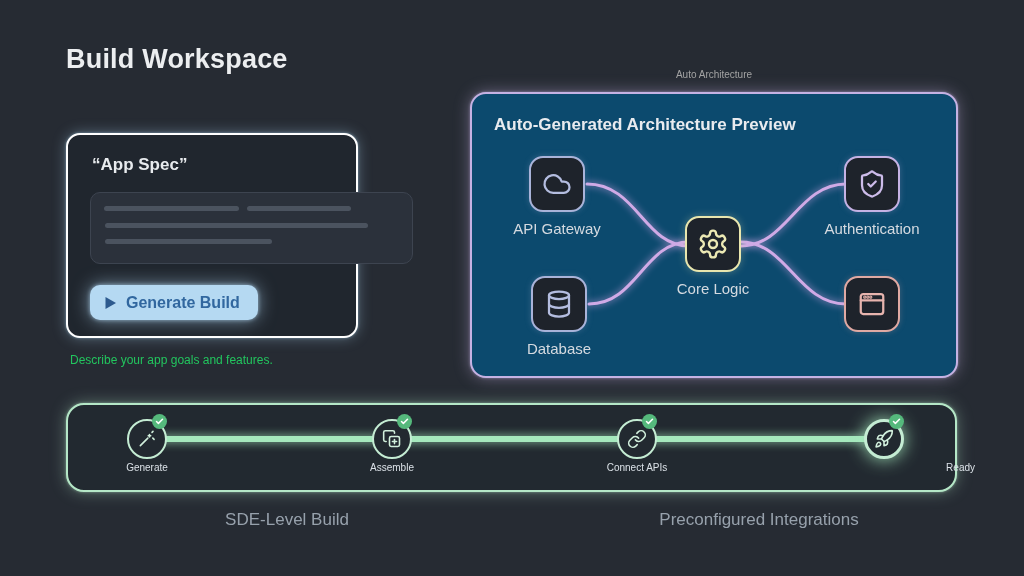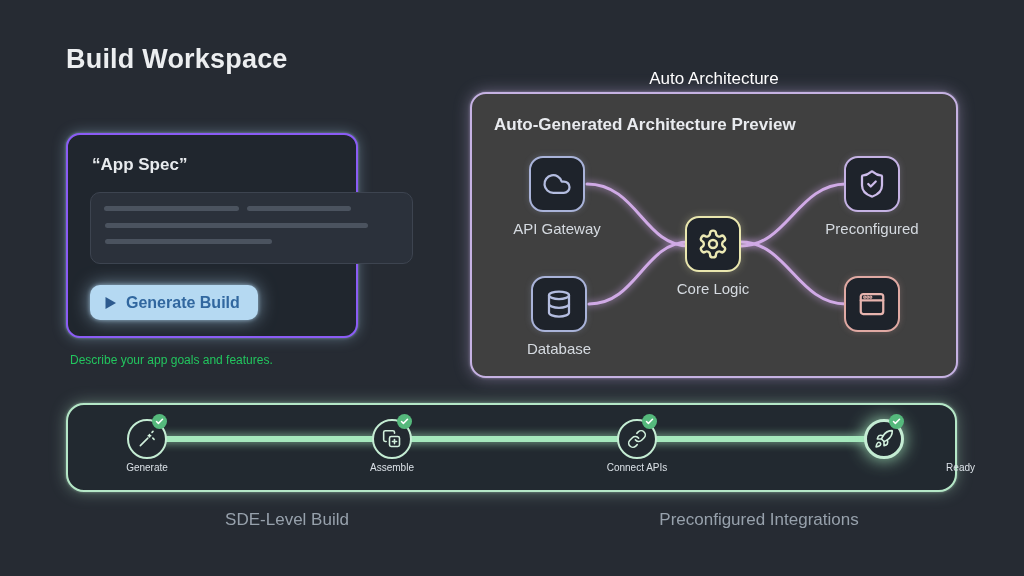--- a/index.html
+++ b/index.html
@@ -15,44 +15,44 @@
 
   
   .page-title {
     left:66px; top:44px;
     font-size:27px; font-weight:600; letter-spacing:.2px; color:#eceef0;
   }
 
   
   .spec-card {
     left:66px; top:133px; width:292px; height:205px;
-    background:#20262e; border:2px solid #8b5cf6; border-radius:14px;
+    background:#20262e; border:2px solid #ffffff; border-radius:14px;
     box-shadow:0 0 14px rgba(170,212,238,.38), 0 0 3px rgba(170,212,238,.5);
   }
   .spec-title { left:24px; top:20px; font-size:17px; font-weight:600; color:#e8ebee; }
   .spec-box {
     left:22px; top:57px; width:323px; height:72px;
     background:#2b313b; border:1px solid #3d4450; border-radius:10px;
   }
   .ph-bar { position:absolute; height:5px; border-radius:3px; background:#4b535f; }
   .gen-btn {
     left:22px; top:150px; height:35px; padding:0 18px 0 14px;
     display:flex; align-items:center; gap:9px;
     background:#b5d9f2; border:none; border-radius:10px; cursor:pointer;
     box-shadow:0 0 18px rgba(176,214,242,.6), 0 0 4px rgba(176,214,242,.7);
     font-family:"Liberation Sans", sans-serif;
   }
   .gen-btn span { font-size:16px; font-weight:600; color:#31679f; }
   .spec-caption { left:70px; top:353px; font-size:12px; color:#22c55e; }
 
   
-  .arch-overline { left:470px; top:69px; width:488px; text-align:center; font-size:17px; color:#ffffff; }
+  .arch-overline { left:470px; top:69px; width:488px; text-align:center; font-size:10px; color:#a3a3a3; }
   .arch-card {
     left:470px; top:92px; width:488px; height:286px;
-    background:#404040; border:2px solid #c6b2e3; border-radius:16px;
+    background:#0c4a6e; border:2px solid #c6b2e3; border-radius:16px;
     box-shadow:0 0 16px rgba(198,178,227,.42), 0 0 3px rgba(198,178,227,.55);
   }
   .arch-title { left:22px; top:21px; font-size:17px; font-weight:600; color:#e9ebef; }
   .arch-svg { left:0; top:0; width:488px; height:286px; pointer-events:none; }
   .edge-glow { fill:none; stroke:#c9a2e2; stroke-width:7; opacity:.38; filter:blur(3px); stroke-linecap:round; }
   .edge { fill:none; stroke:#d0aae6; stroke-width:3; stroke-linecap:round; }
   .node {
     width:56px; height:56px; border-radius:14px; background:#1e232b;
     border:2px solid; display:flex; align-items:center; justify-content:center;
   }
@@ -150,21 +150,21 @@
     </svg>
   </div>
   <div class="abs node-label" style="left:161px;top:186px;">Core Logic</div>
 
   <div class="abs node c-purple" style="left:372px;top:62px;">
     <svg width="30" height="30" viewBox="0 0 24 24" fill="none" stroke="#cdbcea" stroke-width="1.8" stroke-linecap="round" stroke-linejoin="round">
       <path d="M20 13c0 5-3.5 7.5-7.66 8.95a1 1 0 0 1-.67-.01C7.5 20.5 4 18 4 13V6a1 1 0 0 1 1-1c2 0 4.5-1.2 6.24-2.72a1 1 0 0 1 1.52 0C14.5 3.8 17 5 19 5a1 1 0 0 1 1 1z"></path>
       <path d="m9 12 2 2 4-4"></path>
     </svg>
   </div>
-  <div class="abs node-label" style="left:320px;top:126px;">Preconfigured</div>
+  <div class="abs node-label" style="left:320px;top:126px;">Authentication</div>
 
   <div class="abs node c-salmon" style="left:372px;top:182px;">
     <svg width="30" height="30" viewBox="0 0 24 24" fill="none" stroke="#e7b4ae" stroke-width="1.8" stroke-linecap="round" stroke-linejoin="round">
       <rect x="3" y="4" width="18" height="16" rx="2"></rect>
       <line x1="3" y1="9" x2="21" y2="9"></line>
       <circle cx="6.2" cy="6.5" r="0.4" fill="#e7b4ae"></circle>
       <circle cx="8.6" cy="6.5" r="0.4" fill="#e7b4ae"></circle>
       <circle cx="11" cy="6.5" r="0.4" fill="#e7b4ae"></circle>
     </svg>
   </div>

